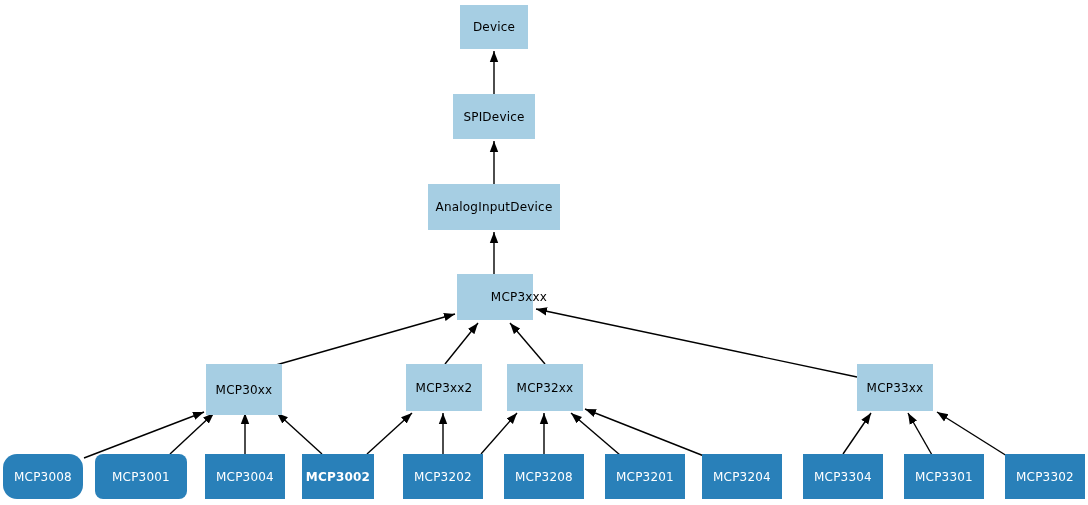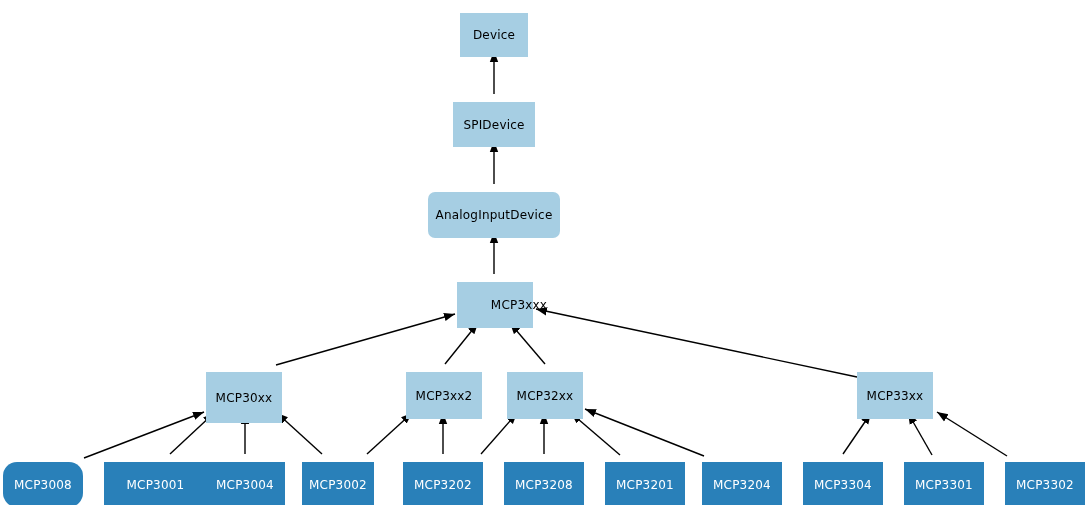--- a/index.html
+++ b/index.html
@@ -34,21 +34,20 @@
   }
   .node {
     position: absolute;
     display: flex;
     align-items: center;
     justify-content: center;
     font-size: 12px;
     letter-spacing: 0.2px;
     cursor: pointer;
     white-space: nowrap;
-    margin-top: 8px;
   }
   .node.base { background: var(--base-fill); color: var(--base-text); }
   .node.leaf { background: var(--leaf-fill); color: var(--leaf-text); }
 </style>
 </head>
 <body>
 
 <div class="canvas">
 
   <svg class="edges-layer" viewBox="0 0 1088 505" xmlns="http://www.w3.org/2000/svg">
@@ -74,32 +73,32 @@
     <line x1="544" y1="454" x2="544" y2="413" marker-end="url(#arrow)"></line>
     <line x1="620" y1="455" x2="571" y2="413" marker-end="url(#arrow)"></line>
     <line x1="704" y1="456" x2="585" y2="409" marker-end="url(#arrow)"></line>
     <line x1="843" y1="454" x2="871" y2="413" marker-end="url(#arrow)"></line>
     <line x1="932" y1="455" x2="908" y2="413" marker-end="url(#arrow)"></line>
     <line x1="1007" y1="456" x2="937" y2="412" marker-end="url(#arrow)"></line>
   </svg>
 
   <div class="node base" style="left:460px; top:5px;   width:68px;  height:44px;">Device</div>
   <div class="node base" style="left:453px; top:94px;  width:82px;  height:45px;">SPIDevice</div>
-  <div class="node base" style="left:428px; top:184px; width:132px; height:46px;border-radius:7px;">AnalogInputDevice</div>
+  <div class="node base" style="left:428px; top:184px; width:132px; height:46px;">AnalogInputDevice</div>
   <div class="node base" style="left:457px; top:274px; width:76px;  height:46px;padding-left:48px;">MCP3xxx</div>
 
   <div class="node base" style="left:206px; top:364px; width:76px;  height:51px;">MCP30xx</div>
   <div class="node base" style="left:406px; top:364px; width:76px;  height:47px;">MCP3xx2</div>
   <div class="node base" style="left:507px; top:364px; width:76px;  height:47px;">MCP32xx</div>
   <div class="node base" style="left:857px; top:364px; width:76px;  height:47px;">MCP33xx</div>
 
   <div class="node leaf" style="left:3px;    top:454px; width:80px; height:45px;border-radius:14px;">MCP3008</div>
-  <div class="node leaf" style="left:104px;  top:454px; width:103px; height:45px;">MCP3001</div>
+  <div class="node leaf" style="left:95px;  top:454px; width:92px; height:45px;border-radius:8px;">MCP3001</div>
   <div class="node leaf" style="left:205px;  top:454px; width:80px; height:45px;">MCP3004</div>
-  <div class="node leaf" style="left:302px;  top:454px; width:72px; height:45px;">MCP3002</div>
+  <div class="node leaf" style="left:302px;  top:454px; width:72px; height:45px;font-weight:bold;">MCP3002</div>
   <div class="node leaf" style="left:403px;  top:454px; width:80px; height:45px;">MCP3202</div>
   <div class="node leaf" style="left:504px;  top:454px; width:80px; height:45px;">MCP3208</div>
   <div class="node leaf" style="left:605px;  top:454px; width:80px; height:45px;">MCP3201</div>
   <div class="node leaf" style="left:702px;  top:454px; width:80px; height:45px;">MCP3204</div>
   <div class="node leaf" style="left:803px;  top:454px; width:80px; height:45px;">MCP3304</div>
   <div class="node leaf" style="left:904px;  top:454px; width:80px; height:45px;">MCP3301</div>
   <div class="node leaf" style="left:1005px; top:454px; width:80px; height:45px;">MCP3302</div>
 
 </div>
 

